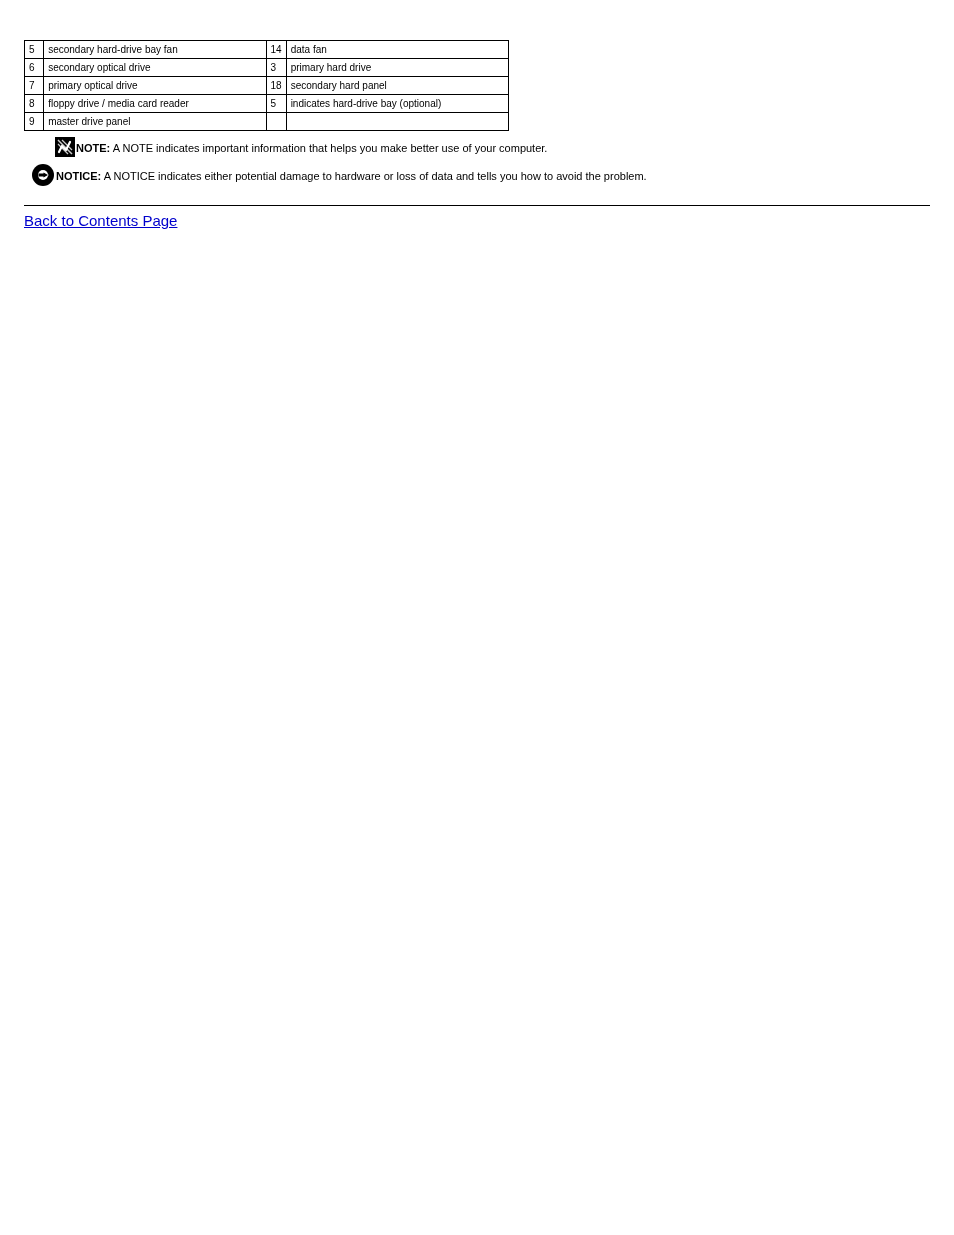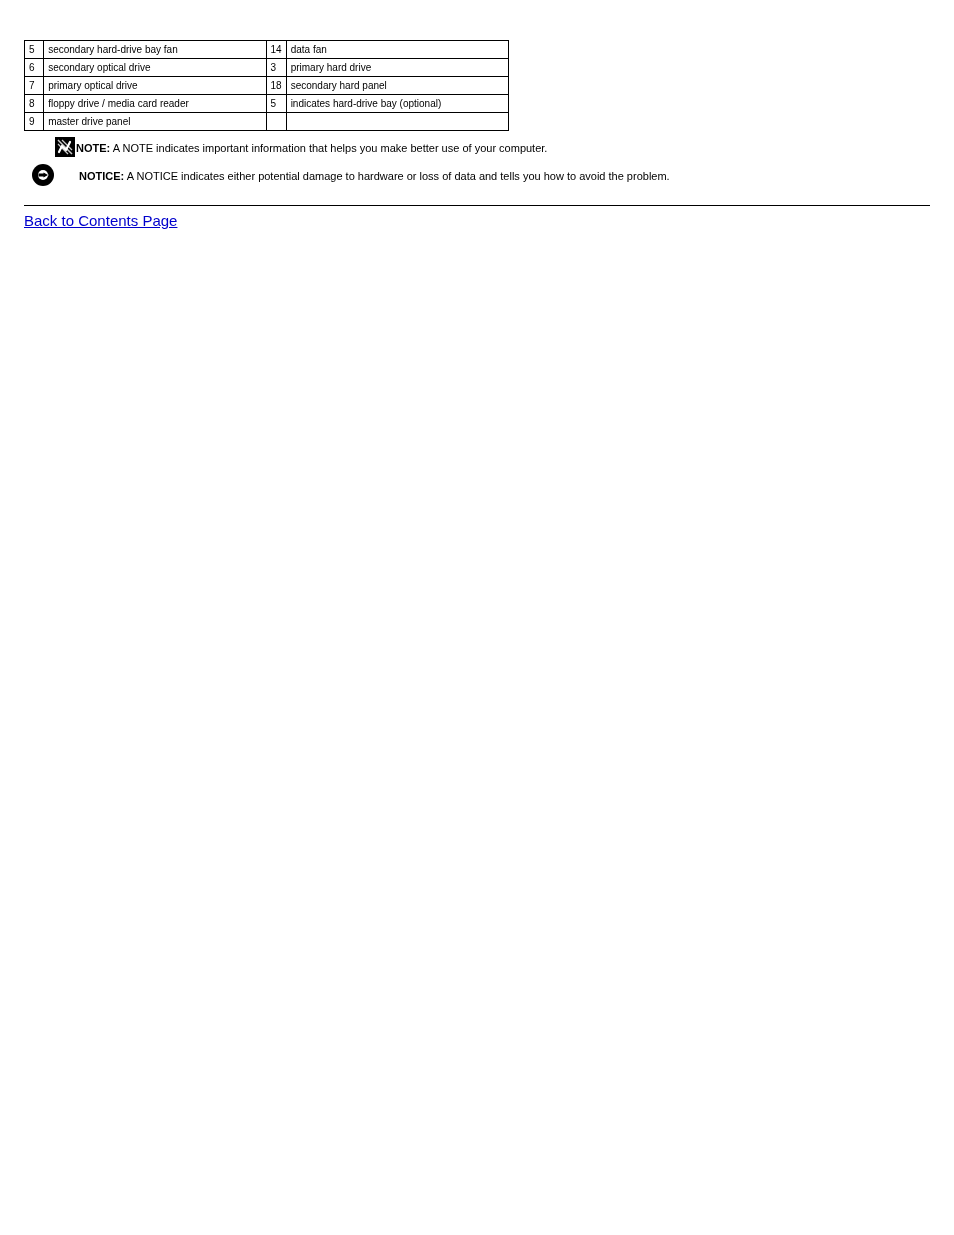--- a/index.html
+++ b/index.html
@@ -61,21 +61,20 @@
   }
   .notice-row .icon-box {
     flex: 0 0 26px;
     display: flex;
     justify-content: center;
   }
   .notice-row .txt {
     padding-top: 6px;
     font-size: 11px;
     line-height: 14px;
-    margin-left: 23px;
   }
   .notice-row .txt .lead {
     font-weight: bold;
   }
   hr.sep {
     border: none;
     border-top: 1px solid #000;
     margin: 18px 0 6px 0;
   }
   a.backlink {

